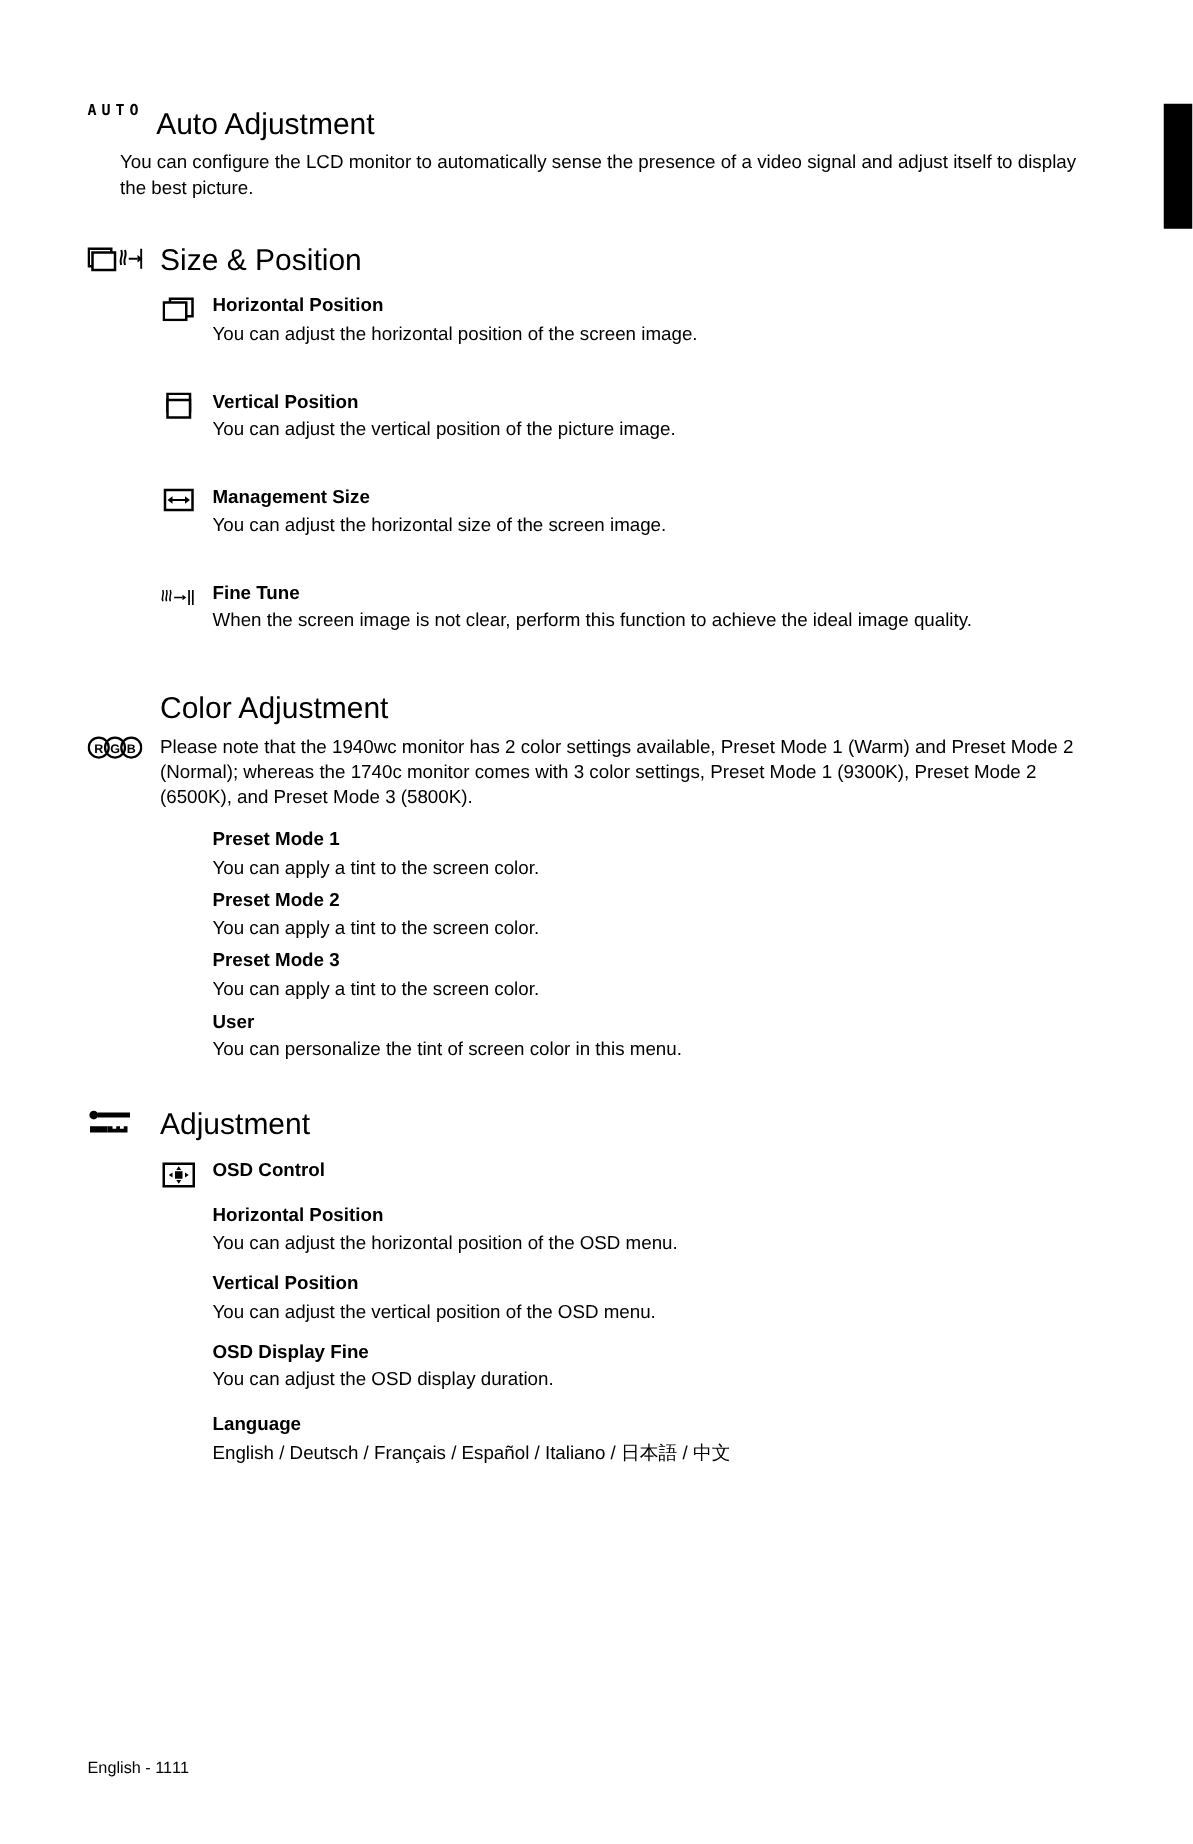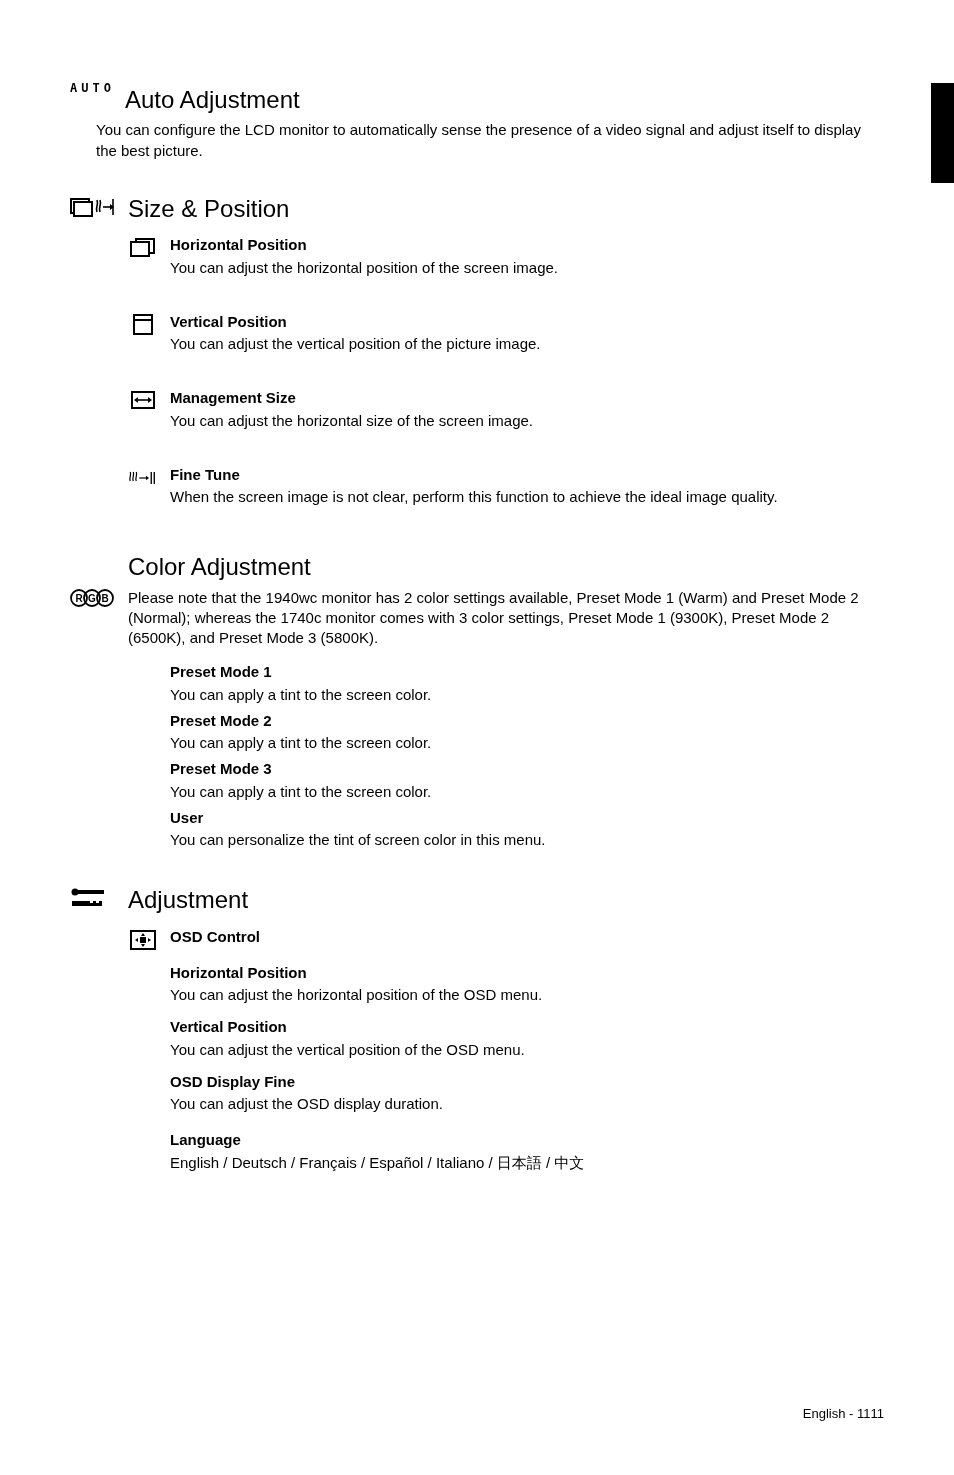--- a/index.html
+++ b/index.html
@@ -24,21 +24,21 @@
   .auto-glyph { font-family: monospace; letter-spacing: 4px; font-weight: bold; font-size: 12px; }
   .top-row { display: flex; align-items: flex-start; gap: 10px; margin-bottom: 4px; }
   .para { margin-bottom: 18px; }
   .group-row { display: flex; align-items: center; gap: 14px; margin-top: 28px; }
   .group-icon { width: 44px; flex-shrink: 0; }
   .sub-item { display: flex; align-items: flex-start; gap: 12px; margin-left: 58px; margin-top: 10px; }
   .sub-icon { width: 30px; flex-shrink: 0; display:flex; align-items:flex-start; justify-content:center; padding-top:2px;}
   .sub-body { flex: 1; }
   .sub-title { font-weight: bold; margin-bottom: 2px; }
   .sub2 { margin-left: 100px; margin-top: 12px; }
-  .footer { position: absolute; bottom: 52px; left: 70px; right: 70px; display:flex; justify-content: flex-end; font-size: 13px; }
+  .footer { position: absolute; bottom: 52px; left: 70px; right: 70px; display:flex; justify-content: flex-start; font-size: 13px; }
   svg { display:block; }
 </style>
 </head>
 <body>
 
 <div class="black-tab"></div>
 
 <div class="top-row">
   <span class="auto-glyph">AUTO</span>
   <span class="section-title">Auto Adjustment</span>

